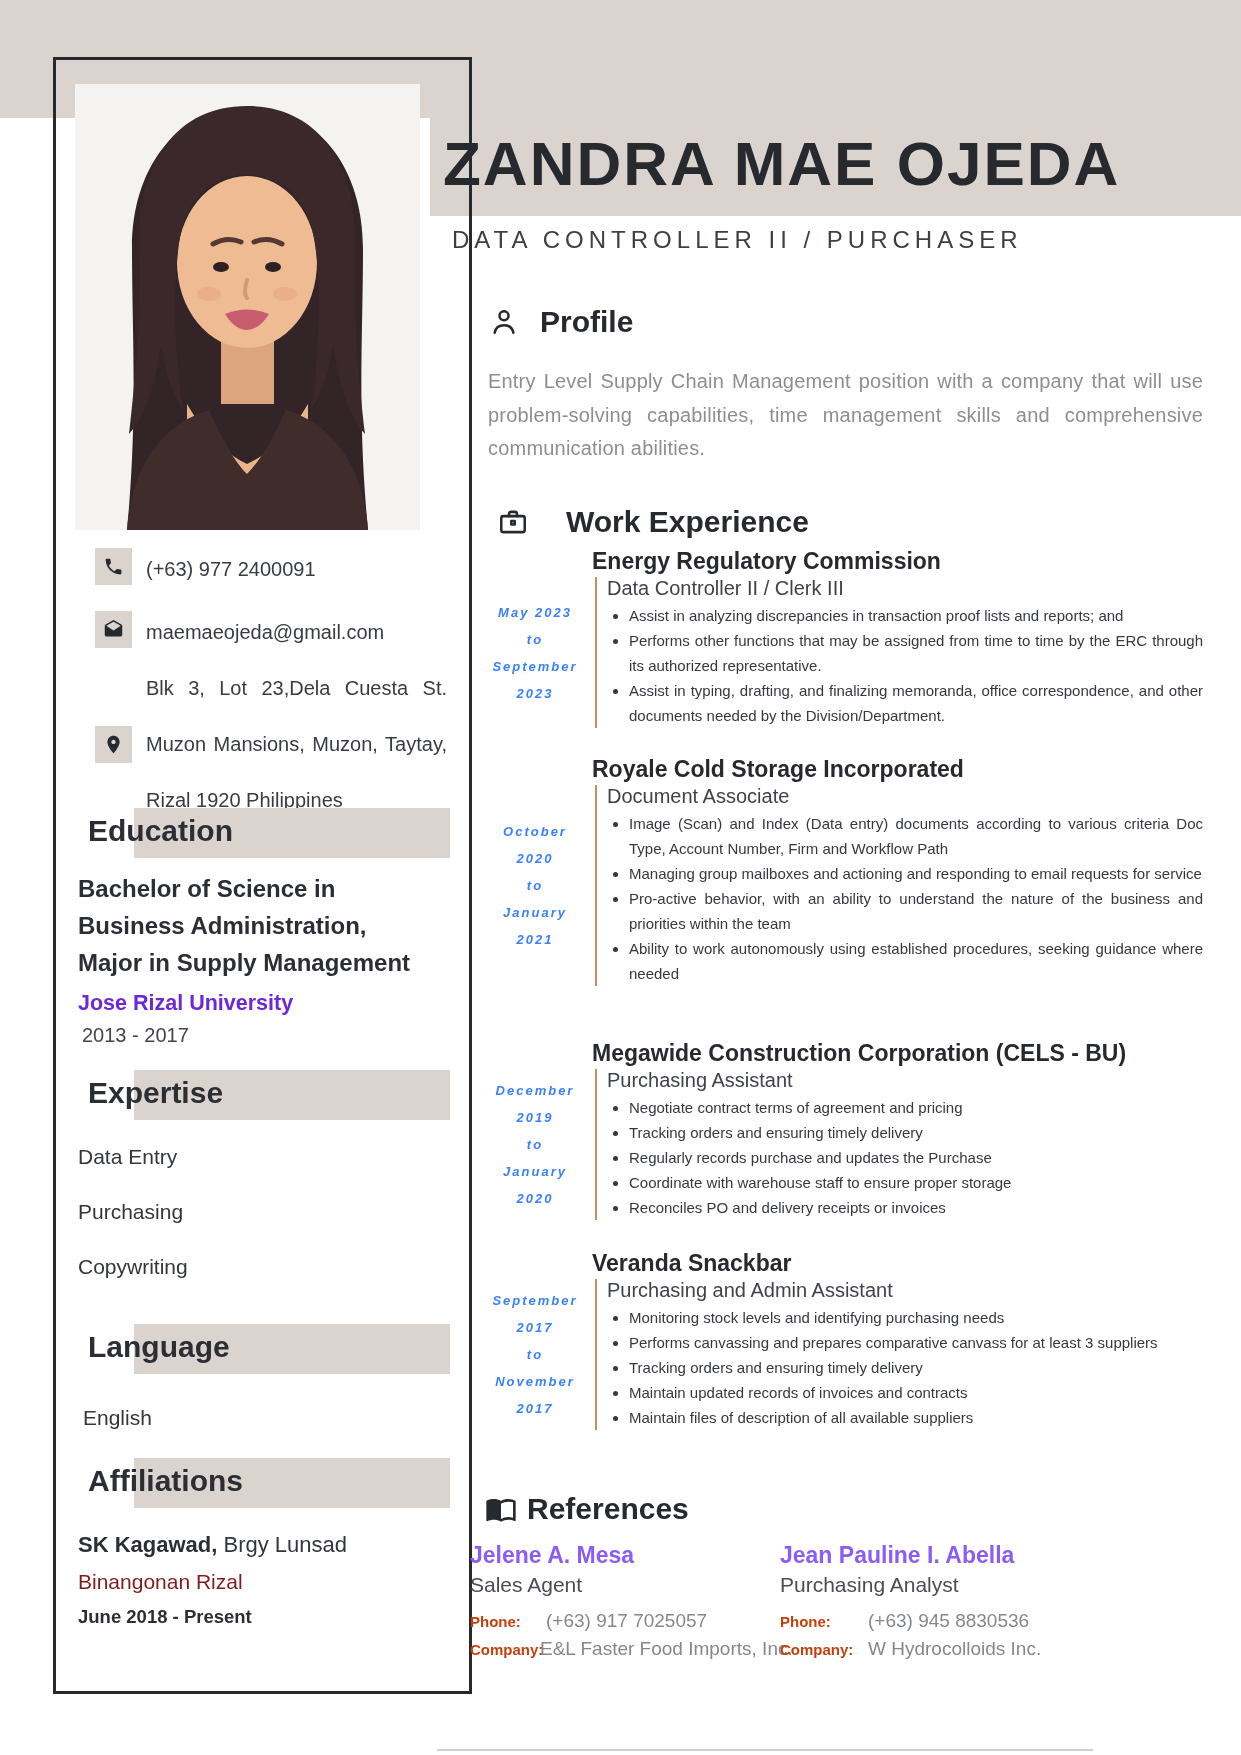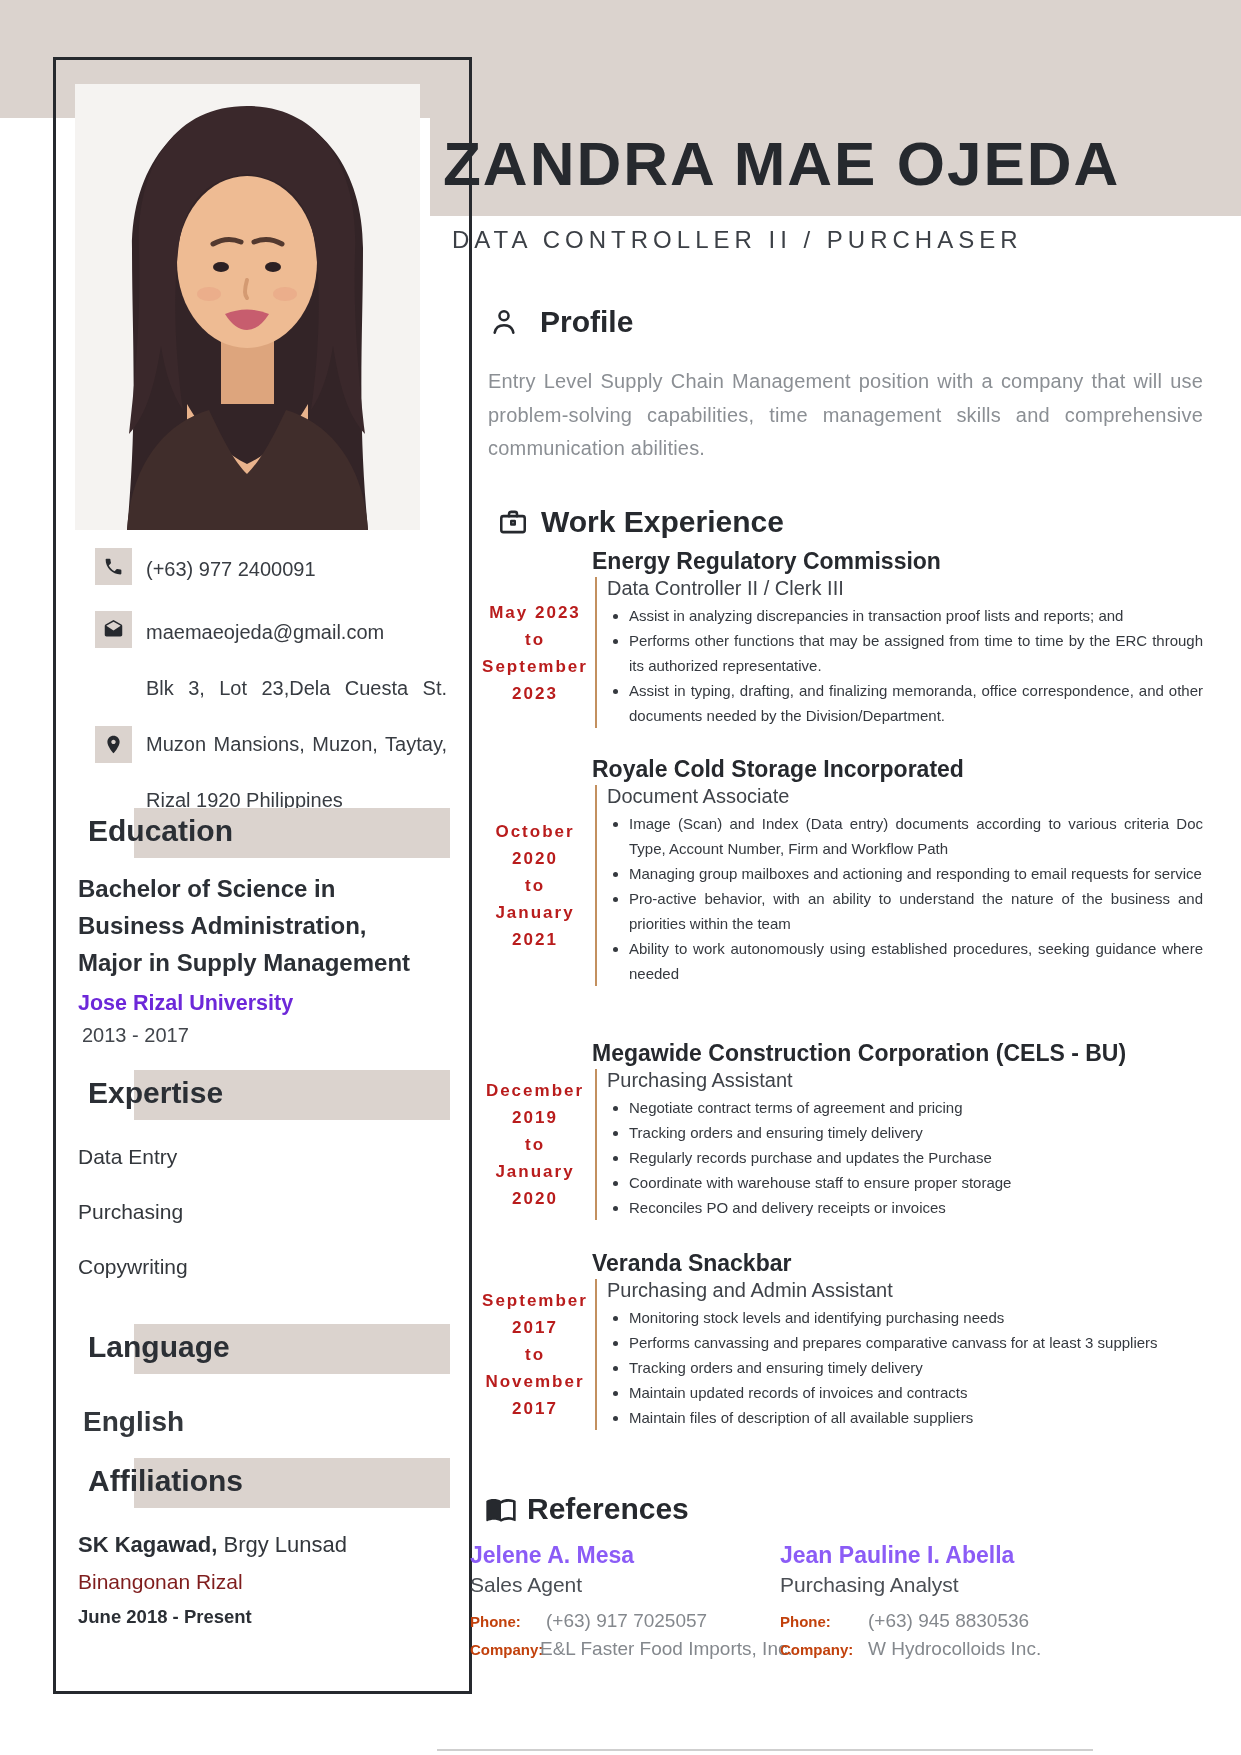--- a/index.html
+++ b/index.html
@@ -26,45 +26,45 @@
   .jline::after{content:"";display:inline-block;width:100%;}
 
   .side-sec{position:absolute;left:78px;width:372px;}
   .side-head{position:relative;font-size:30px;font-weight:bold;color:#2b2f35;padding:8px 0 8px 10px;}
   .hl-bar{position:absolute;left:56px;right:0;top:2px;bottom:-2px;background:var(--band,#dbd3ce);z-index:0;}
   .side-head span{position:relative;z-index:1;}
   .degree{margin-top:14px;font-size:24px;font-weight:bold;line-height:37px;color:#2b2f35;}
   .school{margin-top:10px;font-size:21.5px;font-weight:bold;color:#6d28d9;}
   .years{margin-top:8px;font-size:20px;color:#42464c;padding-left:4px;}
   .exp-item{font-size:21px;color:#33373c;margin-bottom:31px;}
-  .lang-item{font-size:28px;color:#33373c;padding-left:5px;font-weight:bold;}
+  .lang-item{font-size:21px;color:#33373c;padding-left:5px;}
   .aff1{margin-top:26px;font-size:22px;color:#33373c;}
   .aff1 b{color:#2b2f35;}
   .aff2{margin-top:12px;font-size:21px;color:#7f1d1d;}
   .aff3{margin-top:12px;font-size:18.5px;font-weight:bold;color:#2b2f35;}
 
   
   .sec-head{display:flex;align-items:center;}
   .sec-head .hico{flex:0 0 auto;display:flex;}
   .sec-head .htxt{font-size:30px;font-weight:bold;color:#26292e;margin-left:20px;}
   .hico svg{width:32px;height:32px;}
   .stroke-ico{fill:none;stroke:var(--ink,#26292e);stroke-width:1.9;stroke-linecap:round;stroke-linejoin:round;}
   .fill-ico{fill:var(--ink,#26292e);}
 
   .profile-sec{position:absolute;left:488px;top:305px;width:715px;}
   .profile-text{margin-top:26px;font-size:20px;line-height:33.5px;letter-spacing:0.2px;color:var(--muted,#8b8f94);text-align:justify;}
 
-  .work-head{position:absolute;left:475px;top:505px;}
+  .work-head{position:absolute;left:475px;top:505px;gap:25px;}
   .work-head .hico{margin-left:22px;}
   .work-head .htxt{margin-left:12px;}
 
   .job{position:absolute;left:475px;width:728px;}
   .job-name{font-size:23px;font-weight:bold;color:#26292e;margin-left:117px;margin-bottom:2px;white-space:nowrap;}
   .job-row{display:flex;align-items:center;}
-  .job-dates{flex:0 0 120px;text-align:center;font-size:17px;font-weight:bold;letter-spacing:2px;line-height:27px;color:#b91c1c;}
+  .job-dates{flex:0 0 120px;text-align:center;font-size:13px;font-weight:bold;letter-spacing:2px;line-height:27px;color:#3b82f6;font-style:italic;}
   .job-content{flex:1;border-left:2.5px solid var(--accent,#c3905f);padding-left:10px;}
   .job-role{font-size:20px;color:#3f4349;margin-bottom:3px;}
   .job-content ul{margin:0;padding-left:22px;}
   .job-content li{font-size:15px;line-height:25px;color:#35393f;text-align:justify;}
 
   .refs{position:absolute;left:470px;top:1492px;width:733px;}
   .refs .hico{margin-left:15px;}
   .refs .htxt{margin-left:10px;font-size:30px;}
   .ref-cols{display:flex;margin-top:16px;}
   .ref-col{width:310px;}

